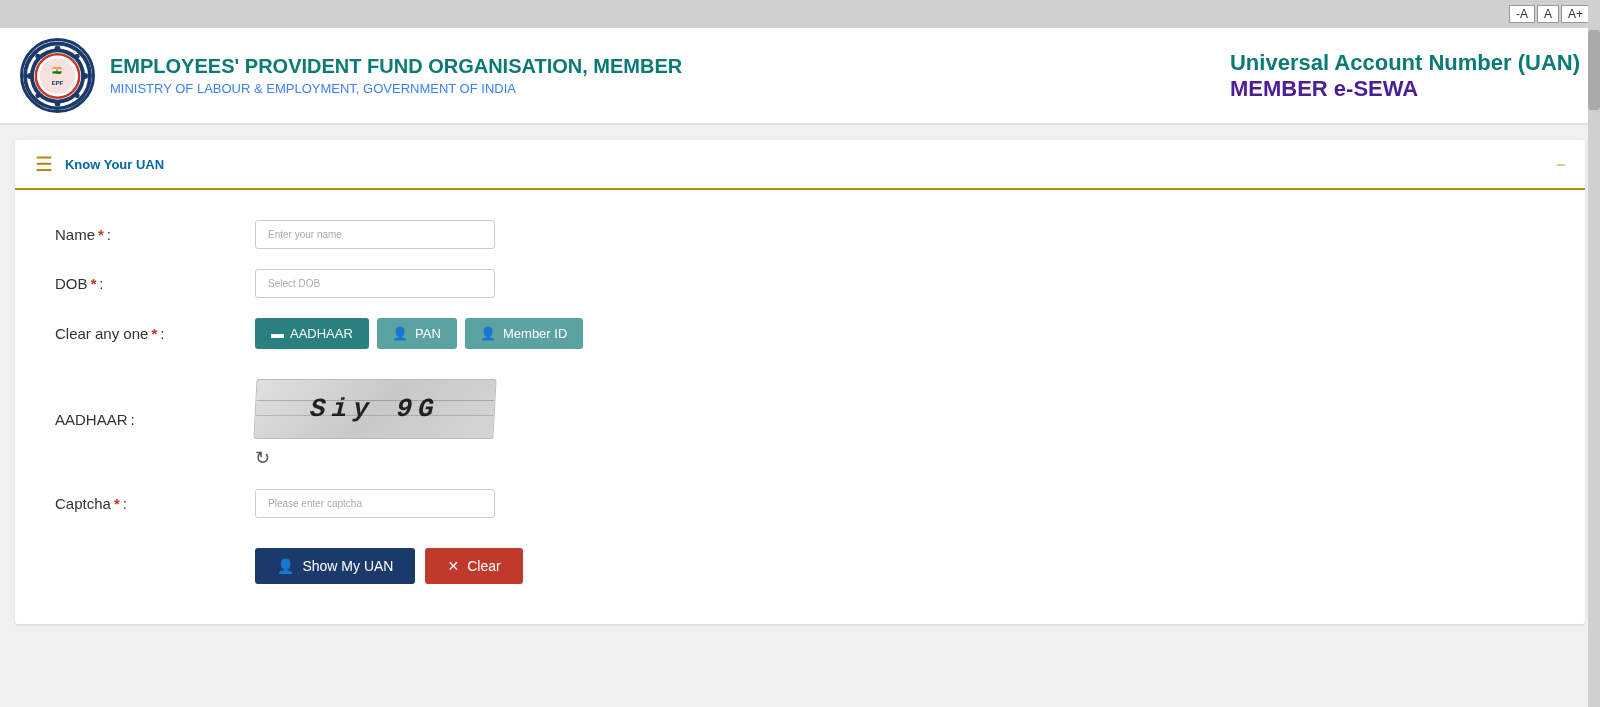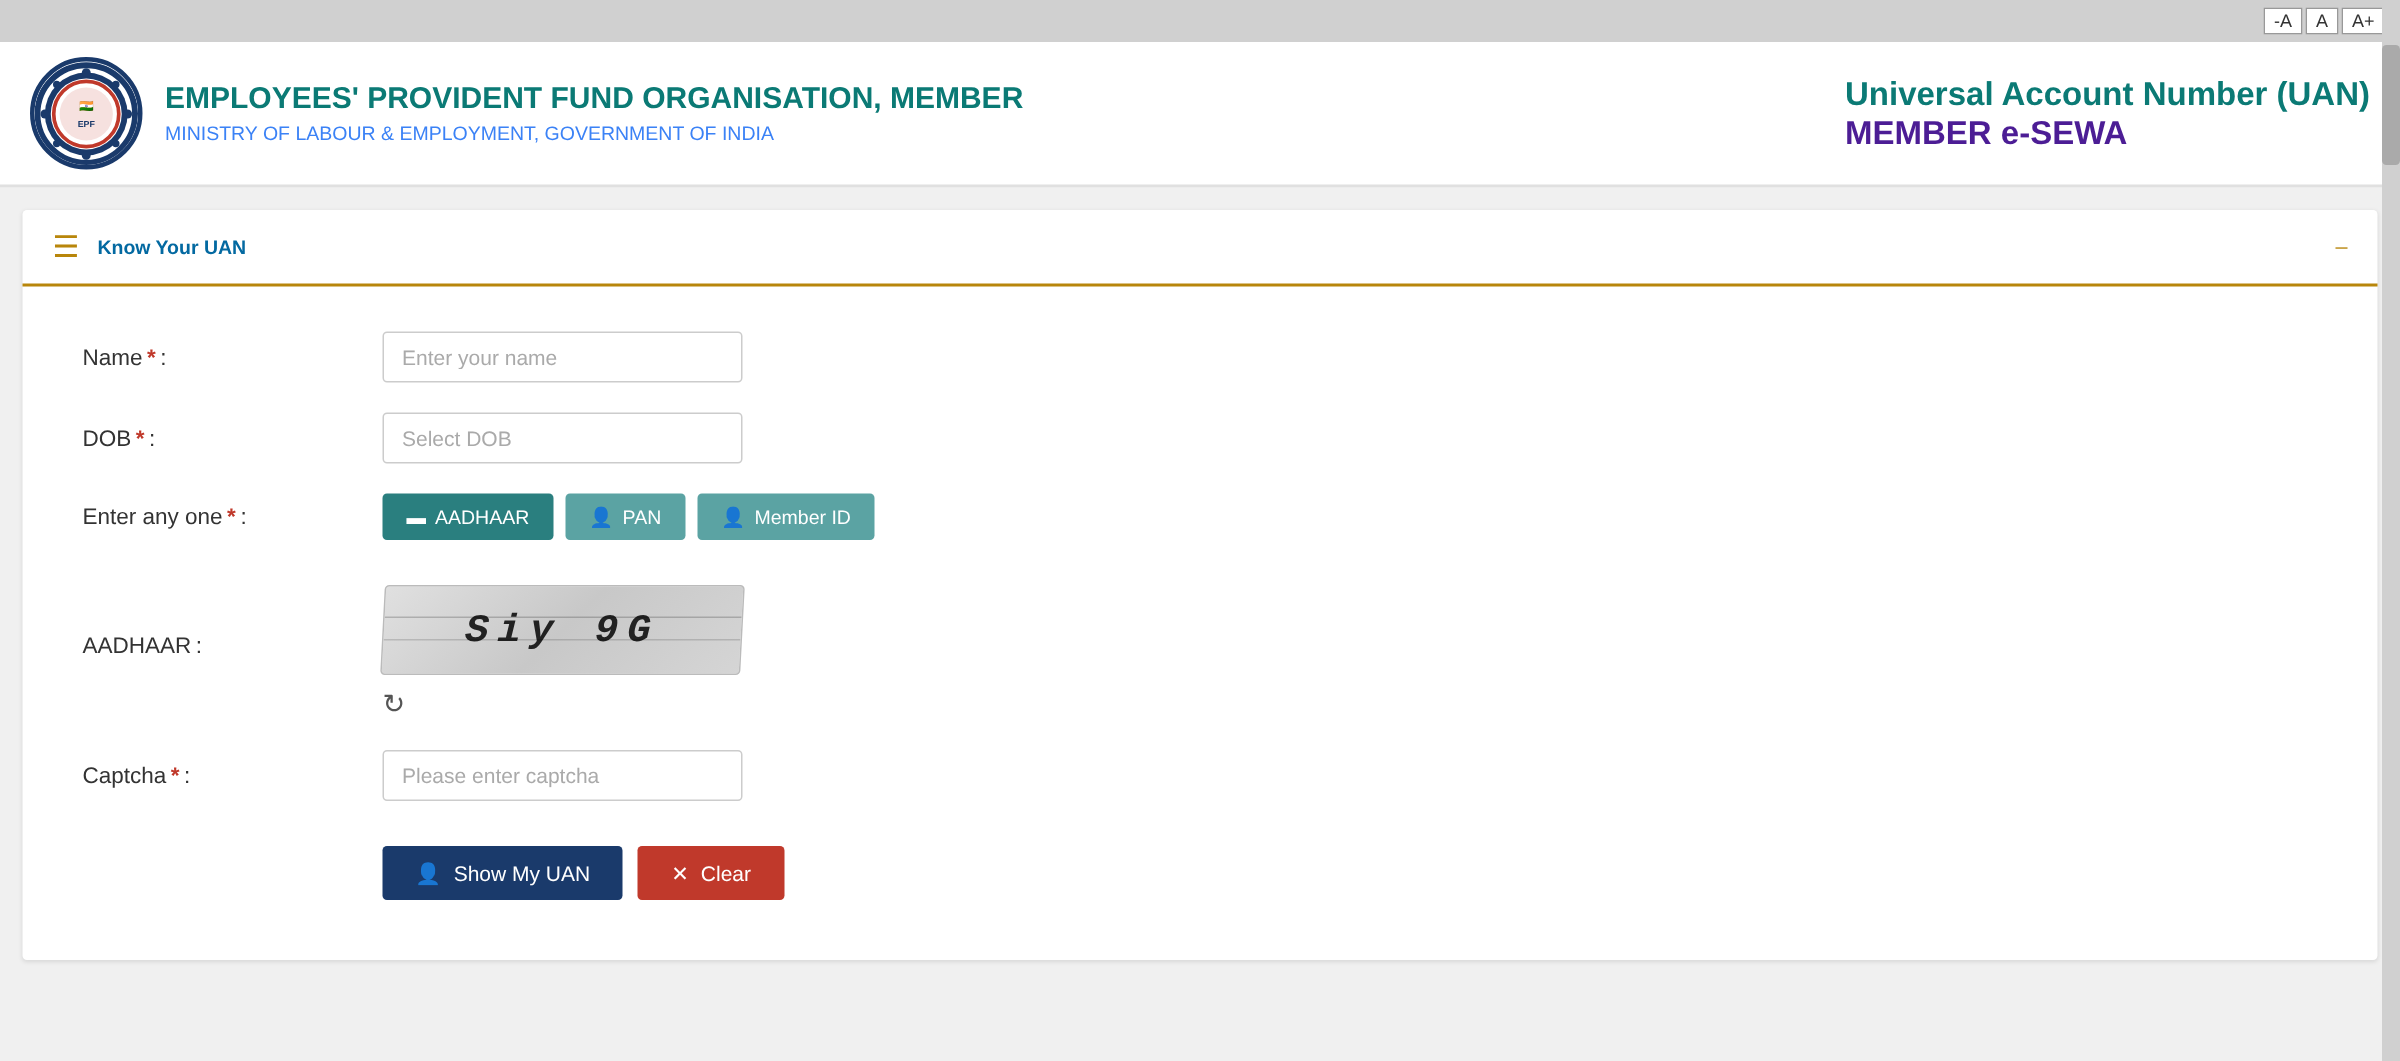--- a/index.html
+++ b/index.html
@@ -128,21 +128,21 @@
       gap: 3px;
     }
     .required {
       color: #c0392b;
       font-weight: bold;
     }
     .form-input {
       border: 1px solid #ccc;
       border-radius: 3px;
       padding: 8px 12px;
-      font-size: 14px;
+      font-size: 10px;
       color: #999;
       width: 240px;
       outline: none;
       background: #fff;
     }
     .form-input::placeholder {
       color: #aaa;
     }
 
     
@@ -355,21 +355,21 @@
       <div class="form-label">
         <span>DOB</span>
         <span class="required">*</span>
         <span> :</span>
       </div>
       <input class="form-input" type="text" placeholder="Select DOB" style="">
     </div>
 
     <div class="form-row">
       <div class="form-label">
-        <span>Enter any one</span>
+        <span>Clear any one</span>
         <span class="required">*</span>
         <span> :</span>
       </div>
       <div class="select-btn-group">
         <button class="btn-aadhaar">
           <span>▬</span>
           <span>AADHAAR</span>
         </button>
         <button class="btn-pan">
           <span>👤</span>

